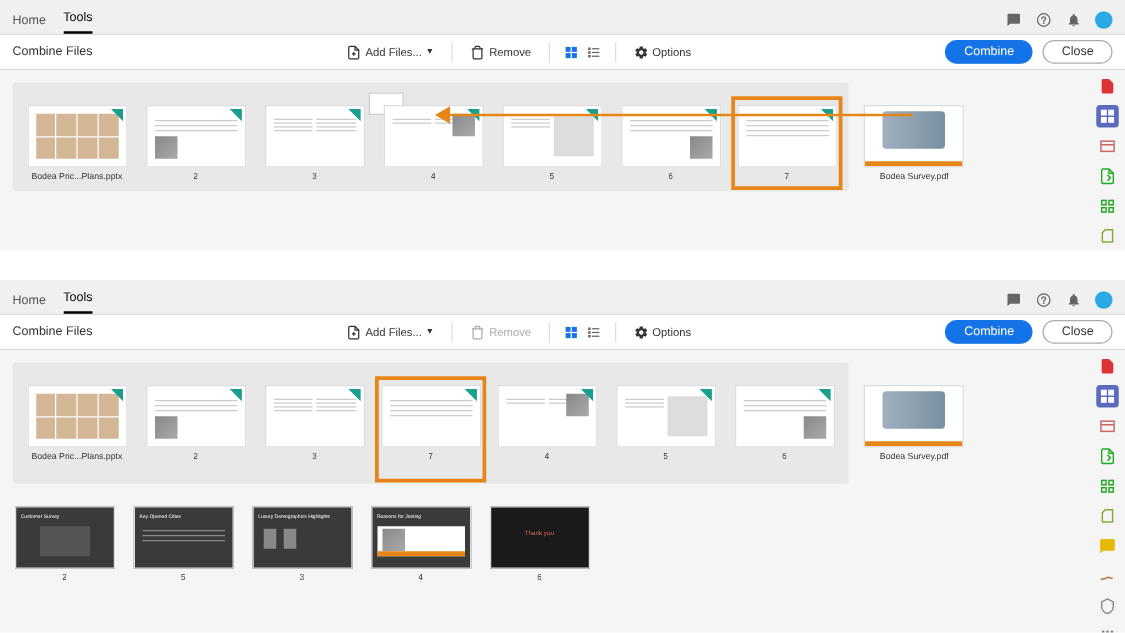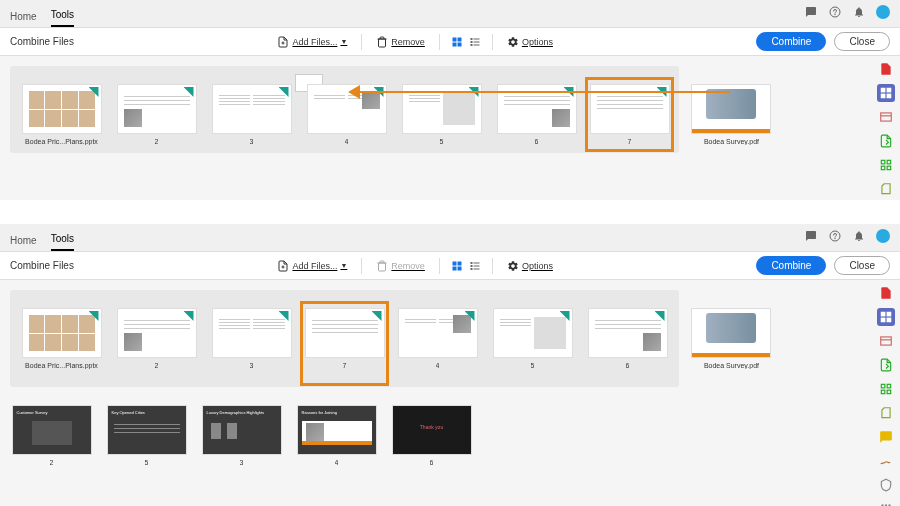--- a/index.html
+++ b/index.html
@@ -2,31 +2,31 @@
 <html><head>
 <meta charset="utf-8">
 <style>
 * { box-sizing: border-box; margin: 0; padding: 0; font-family: -apple-system, BlinkMacSystemFont, "Segoe UI", Arial, sans-serif; }
 body { width: 900px; height: 506px; background: #fff; overflow: hidden; position: relative; }
 
 .pane { width: 900px; background: #f5f5f5; position: relative; }
 .pane-upper { height: 200px; }
 .pane-lower { height: 306px; }
 
-.top-nav { height: 28px; display: flex; justify-content: space-between; padding: 0 10px; border-bottom: 1px solid #ddd; background: #f0f0f0; }
+.top-nav { height: 28px; display: flex; align-items: flex-end; justify-content: space-between; padding: 0 10px; border-bottom: 1px solid #ddd; background: #f0f0f0; }
 .nav-tabs { display: flex; gap: 14px; align-items: flex-end; height: 100%; }
 .nav-tab { font-size: 10px; color: #555; padding-bottom: 5px; cursor: pointer; }
 .nav-tab.active { color: #000; border-bottom: 2px solid #000; font-weight: 500; }
 .nav-icons { display: flex; gap: 10px; align-items: center; padding-bottom: 4px; }
 .nav-icon { width: 14px; height: 14px; display: flex; align-items: center; justify-content: center; color: #666; cursor: pointer; }
 .avatar { width: 14px; height: 14px; border-radius: 50%; background: #29abe2; }
 
 .toolbar { height: 28px; display: flex; align-items: center; justify-content: space-between; padding: 0 10px; border-bottom: 1px solid #ddd; background: #fff; }
 .toolbar-title { font-size: 10px; color: #333; }
-.toolbar-center { display: flex; align-items: center; gap: 10px; text-decoration: underline; }
+.toolbar-center { display: flex; align-items: center; gap: 10px; }
 .tb-btn { display: flex; align-items: center; gap: 3px; font-size: 9px; color: #333; cursor: pointer; padding: 2px 4px; }
 .tb-btn.disabled { color: #aaa; }
 .tb-icon { width: 12px; height: 12px; display: inline-flex; align-items: center; justify-content: center; }
 .tb-divider { width: 1px; height: 16px; background: #ddd; }
 .view-toggle { display: flex; gap: 4px; }
 .view-btn { width: 14px; height: 14px; display: flex; align-items: center; justify-content: center; cursor: pointer; }
 .view-btn.active { color: #1473e6; }
 .toolbar-right { display: flex; gap: 8px; }
 .btn { font-size: 10px; padding: 3px 14px; border-radius: 10px; cursor: pointer; border: 1px solid; }
 .btn-primary { background: #1473e6; color: #fff; border-color: #1473e6; }

